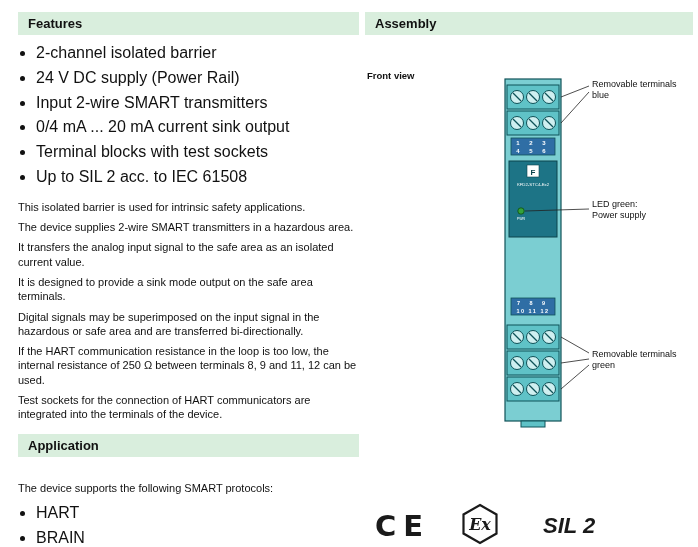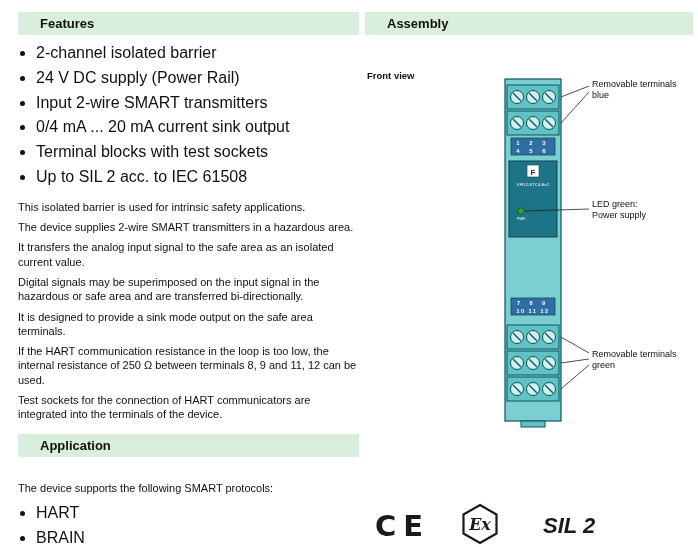--- a/index.html
+++ b/index.html
@@ -6,21 +6,21 @@
   .page{
     width:698px;height:547px;position:relative;margin:0 auto;
     background:#fff;outline:1px solid #c4c4c4;
     font-family:"Liberation Sans",sans-serif;color:#111;
     overflow:hidden;
   }
   .col-left{position:absolute;left:18px;top:12px;width:341px;}
   .col-right{position:absolute;left:365px;top:12px;width:328px;}
   .sec-head{
     background:#d9eedd;font-weight:bold;font-size:13px;
-    padding:4px 22px;margin:0;
+    padding:4px 10px;margin:0;
   }
   .col-left .sec-head{margin-top:12px;}
   .col-left .sec-head:first-child{margin-top:0;}
   ul.bullets{margin:8px 0 12px 0;padding-left:18px;font-size:16px;line-height:1.3;}
   ul.bullets li{margin:0 0 4px 0;}
   .paras p{font-size:11px;line-height:1.3;margin:6px 0;}
   p.intro{font-size:11px;line-height:1.3;margin:24px 0 6px 0;}
   .drawing{position:relative;height:450px;}
   .drawing svg{display:block;}
   .certs{position:relative;height:60px;margin-top:16px;}
@@ -50,22 +50,22 @@
       <li>Input 2-wire SMART transmitters</li>
       <li>0/4 mA ... 20 mA current sink output</li>
       <li>Terminal blocks with test sockets</li>
       <li>Up to SIL 2 acc. to IEC 61508</li>
     </ul>
 
     <div class="paras">
       <p>This isolated barrier is used for intrinsic safety applications.</p>
       <p>The device supplies 2-wire SMART transmitters in a hazardous area.</p>
       <p>It transfers the analog input signal to the safe area as an isolated current value.</p>
+      <p>It is designed to provide a sink mode output on the safe area terminals.</p>
       <p>Digital signals may be superimposed on the input signal in the hazardous or safe area and are transferred bi-directionally.</p>
-      <p>It is designed to provide a sink mode output on the safe area terminals.</p>
       <p>If the HART communication resistance in the loop is too low, the internal resistance of 250 Ω between terminals 8, 9 and 11, 12 can be used.</p>
       <p>Test sockets for the connection of HART communicators are integrated into the terminals of the device.</p>
     </div>
 
     <div class="sec-head">Application</div>
     <p class="intro">The device supports the following SMART protocols:</p>
     <ul class="bullets">
       <li>HART</li>
       <li>BRAIN</li>
       <li>Foxboro</li>

